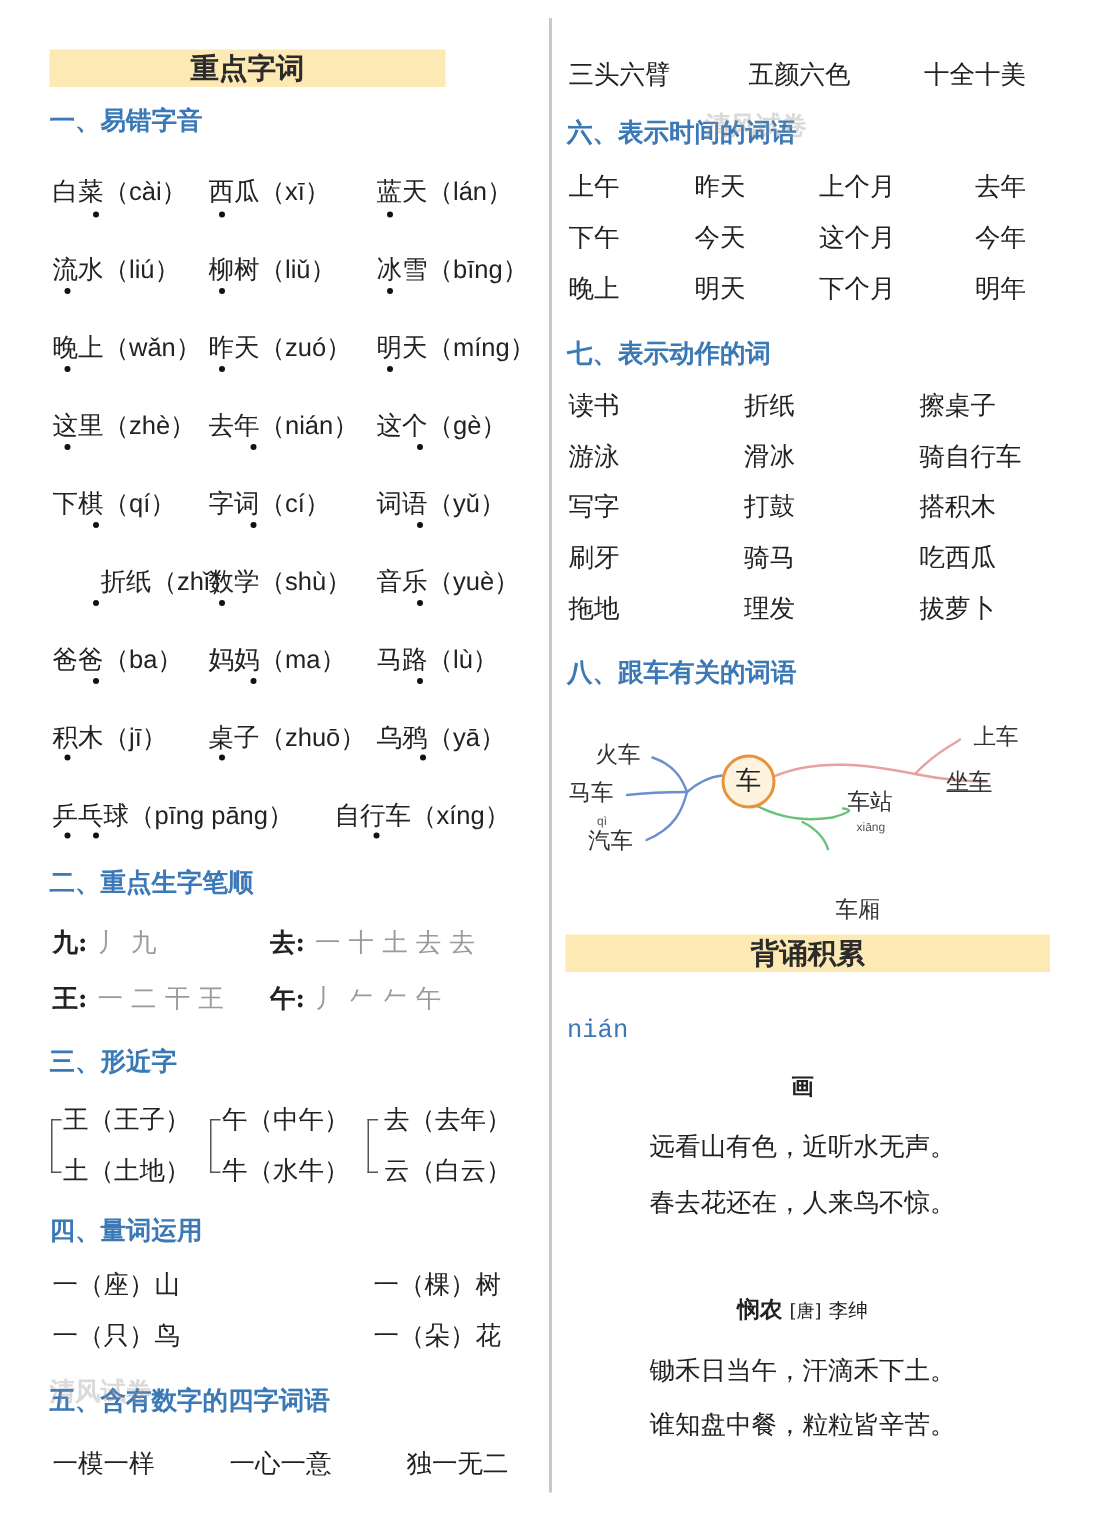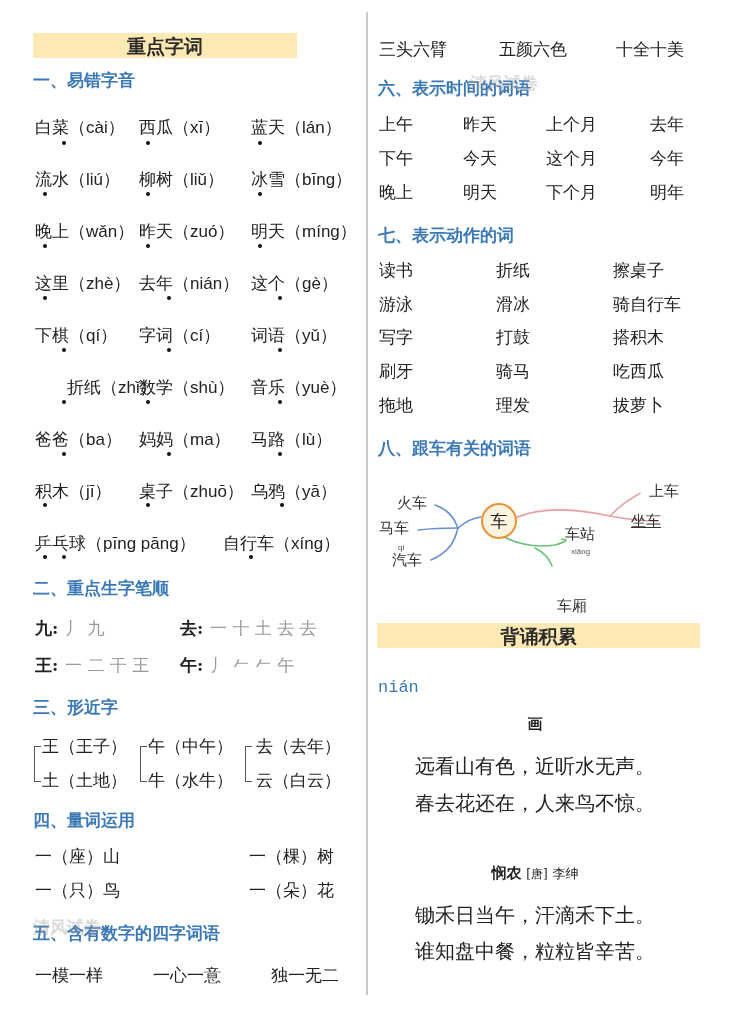--- a/index.html
+++ b/index.html
@@ -16,21 +16,21 @@
   .dot { position:absolute; width:4px; height:4px; border-radius:50%; background:#111; }
   .gray { color:#9a9a9a; }
   .bracket { position:absolute; width:6px; border-left:1.5px solid #555; border-top:1.5px solid #555; border-bottom:1.5px solid #555; }
   .wm { position:absolute; font-family:"DejaVu Sans",sans-serif; font-weight:bold;
         color:rgba(150,150,150,0.35); font-size:17px; }
   .mm-label { position:absolute; font-size:15px; color:#333; }
   .mm-py { position:absolute; font-family:"Liberation Sans",sans-serif; font-size:8px; color:#555; }
   .center-node { position:absolute; left:481px; top:503px; width:32px; height:32px; border-radius:50%;
                  border:2px solid #e8923a; background:#fdf3df; text-align:center; line-height:32px;
                  font-size:17px; }
-  .poem { position:absolute; left:370px; width:330px; text-align:center; font-size:20px; }
+  .poem { position:absolute; left:370px; width:330px; text-align:center; font-size:17px; }
 </style>
 </head>
 <body>
 
 <div class="banner" style="left:33px; top:33px; width:264px;">重点字词</div>
 
 <div class="sec" style="left:33px; top:69px;">一、易错字音</div>
 
 <div>
 

